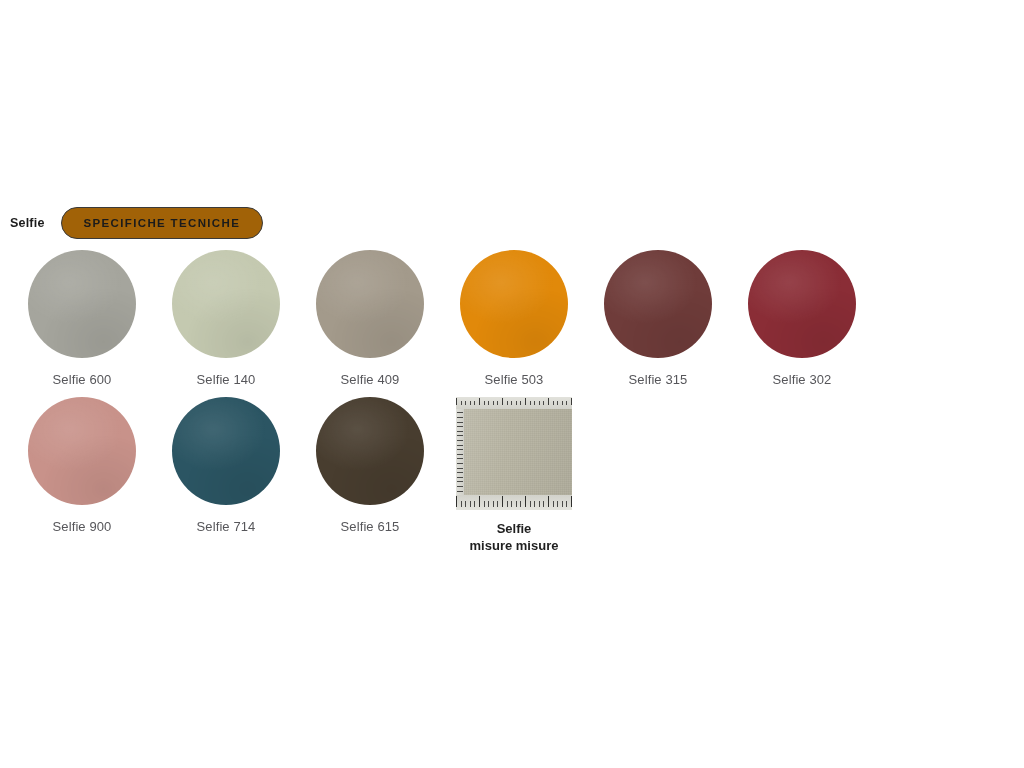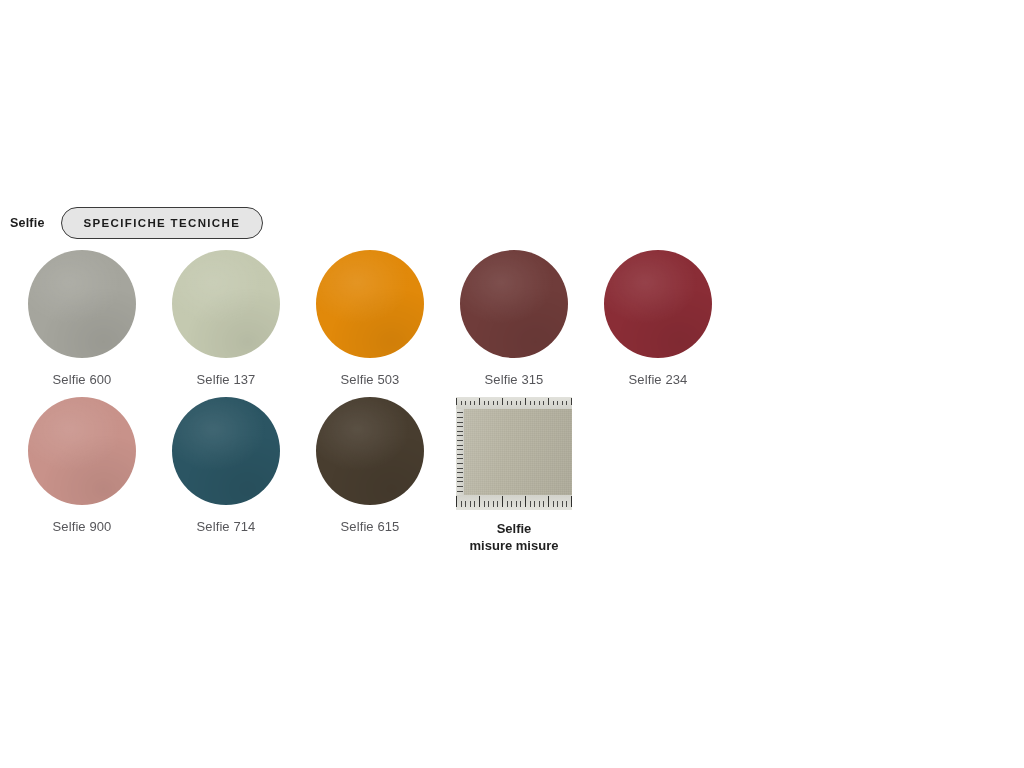--- a/index.html
+++ b/index.html
@@ -42,21 +42,21 @@
     white-space: nowrap;
   }
   .spec-pill {
     display: inline-flex;
     align-items: center;
     justify-content: center;
     height: 32px;
     padding: 0 22px;
     border: 1px solid #3a3a3a;
     border-radius: 999px;
-    background: #e5e5e5;
+    background: #a16207;
     font-size: 11.5px;
     font-weight: bold;
     letter-spacing: 1.35px;
     color: #1b1b1b;
     white-space: nowrap;
     cursor: pointer;
     box-sizing: border-box;
   }
 
   
@@ -195,38 +195,42 @@
 
     <div class="row">
 
       <div class="cell">
         <div class="swatch-circle" style="background-color: rgb(165, 165, 157);"></div>
         <div class="swatch-label">Selfie 600</div>
       </div>
 
       <div class="cell">
         <div class="swatch-circle" style="background-color: rgb(196, 201, 176);"></div>
-        <div class="swatch-label">Selfie 137</div>
-      </div>
-
+        <div class="swatch-label">Selfie 140</div>
+      </div>
+
+      <div class="cell">
+        <div class="swatch-circle" style="background-color: rgb(163, 154, 139);"></div>
+        <div class="swatch-label">Selfie 409</div>
+      </div>
 
 
       <div class="cell">
         <div class="swatch-circle" style="background-color: rgb(225, 137, 10);"></div>
         <div class="swatch-label">Selfie 503</div>
       </div>
 
       <div class="cell">
         <div class="swatch-circle" style="background-color: rgb(111, 60, 58);"></div>
         <div class="swatch-label">Selfie 315</div>
       </div>
 
       <div class="cell">
         <div class="swatch-circle" style="background-color: rgb(138, 45, 54);"></div>
-        <div class="swatch-label">Selfie 234</div>
+        <div class="swatch-label">Selfie 302</div>
       </div>
 
     </div>
 
     <div class="row">
 
       <div class="cell">
         <div class="swatch-circle" style="background-color: rgb(200, 146, 138);"></div>
         <div class="swatch-label">Selfie 900</div>
       </div>

